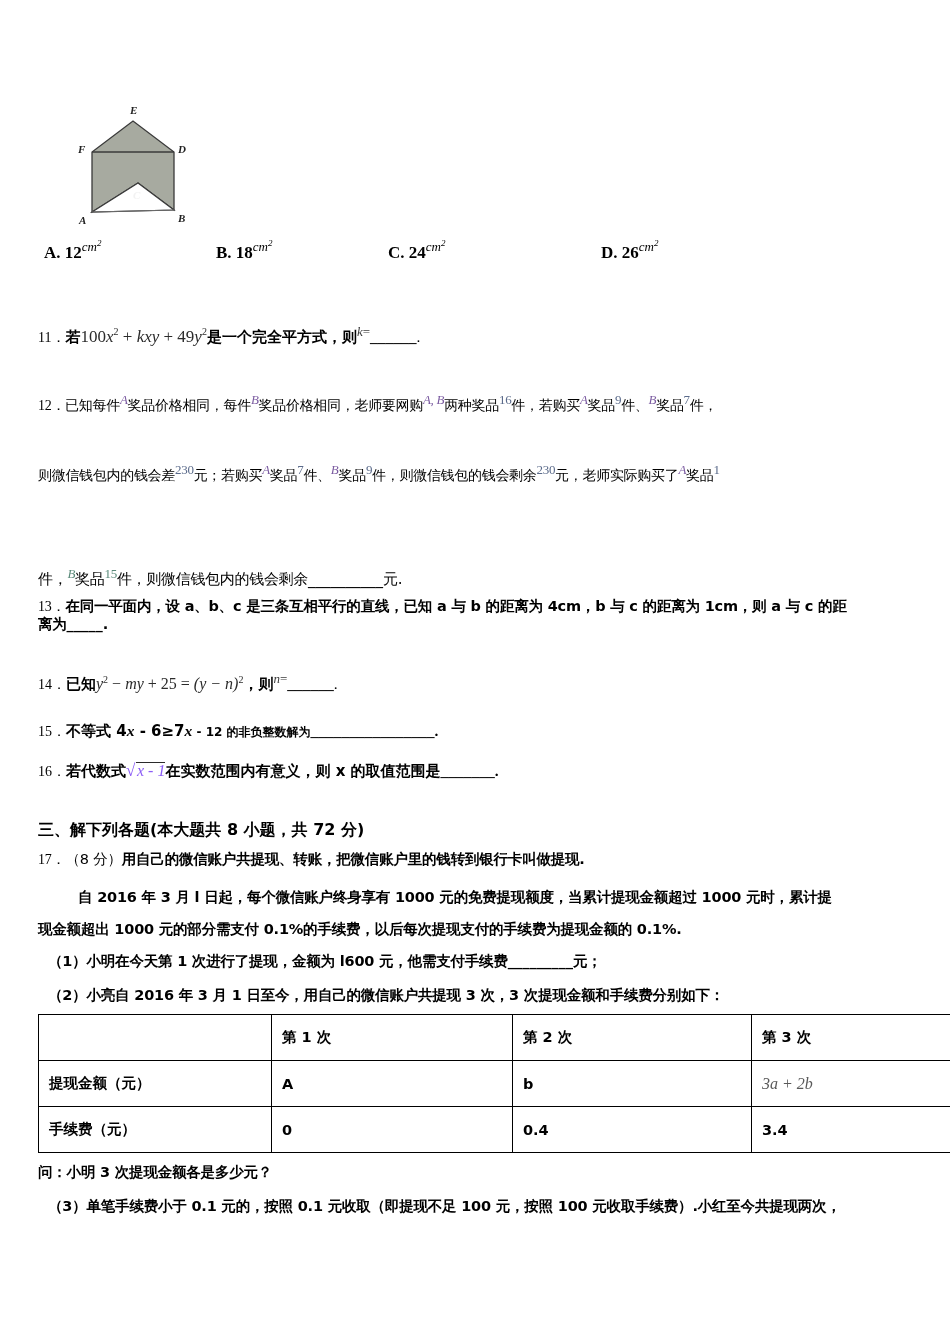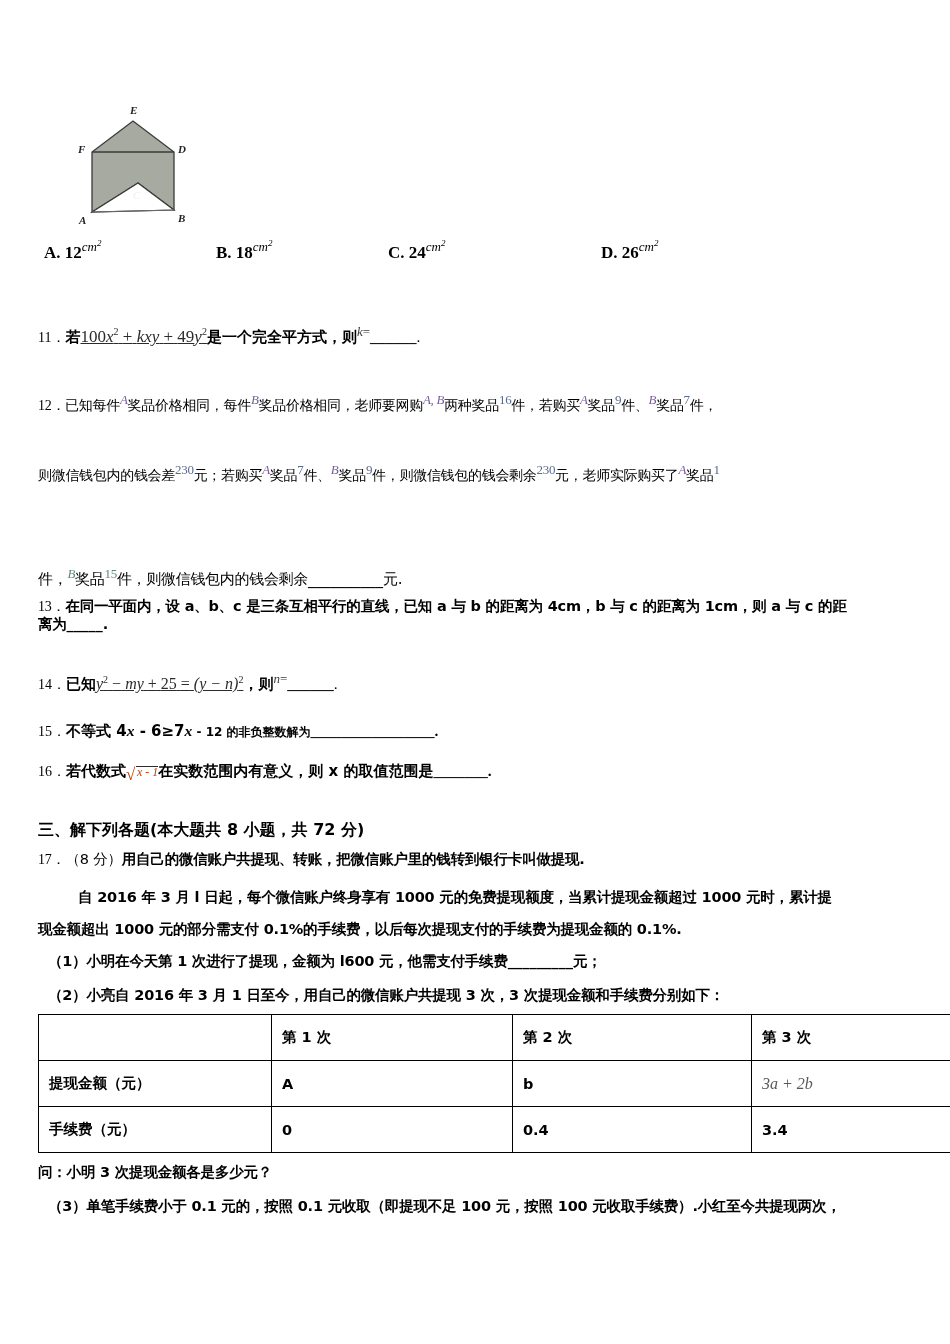--- a/index.html
+++ b/index.html
@@ -75,21 +75,20 @@
     font-family: "DejaVu Sans", "Liberation Sans", sans-serif;
     white-space: nowrap;
   }
 
   
   .math {
     font-family: "Liberation Serif", "DejaVu Serif", serif;
     font-style: italic;
     color: #2b2b2b;
     font-size: 17px;
-    text-decoration: underline;
   }
   .math .num { font-style: normal; }
   .math sup { font-size: 10px; font-style: normal; vertical-align: super; }
   .mini-sup {
     font-family: "Liberation Serif", "DejaVu Serif", serif;
     font-style: italic;
     font-size: 13px;
     vertical-align: super;
     color: #3a3a3a;
   }
@@ -133,22 +132,22 @@
     white-space: nowrap;
     letter-spacing: -0.2px;
   }
 
   
   .radical {
     display: inline-block;
     position: relative;
     padding-left: 11px;
     font-style: italic;
-    color: #c2410c;
-    font-size: 12px;
+    color: #8b5cf6;
+    font-size: 16px;
   }
   .radical::before {
     content: "√";
     position: absolute;
     left: 0;
     top: -1px;
     font-size: 17px;
     font-style: normal;
   }
   .radical .bar {

